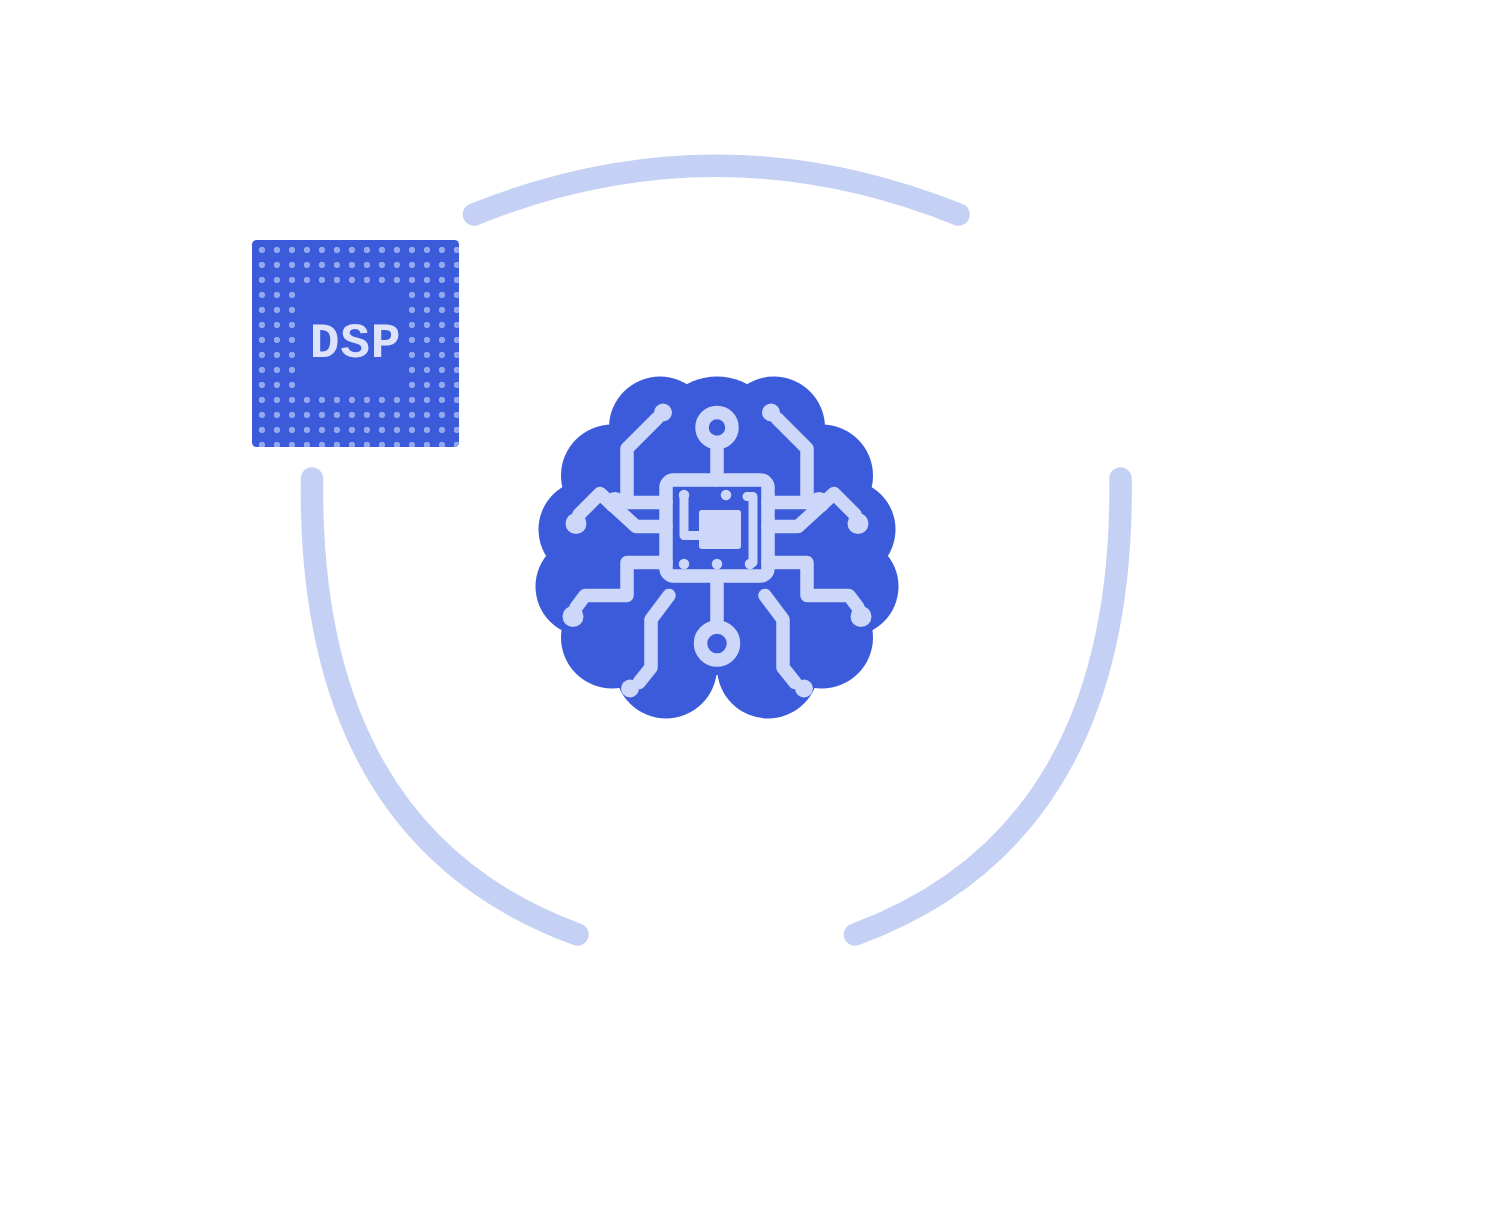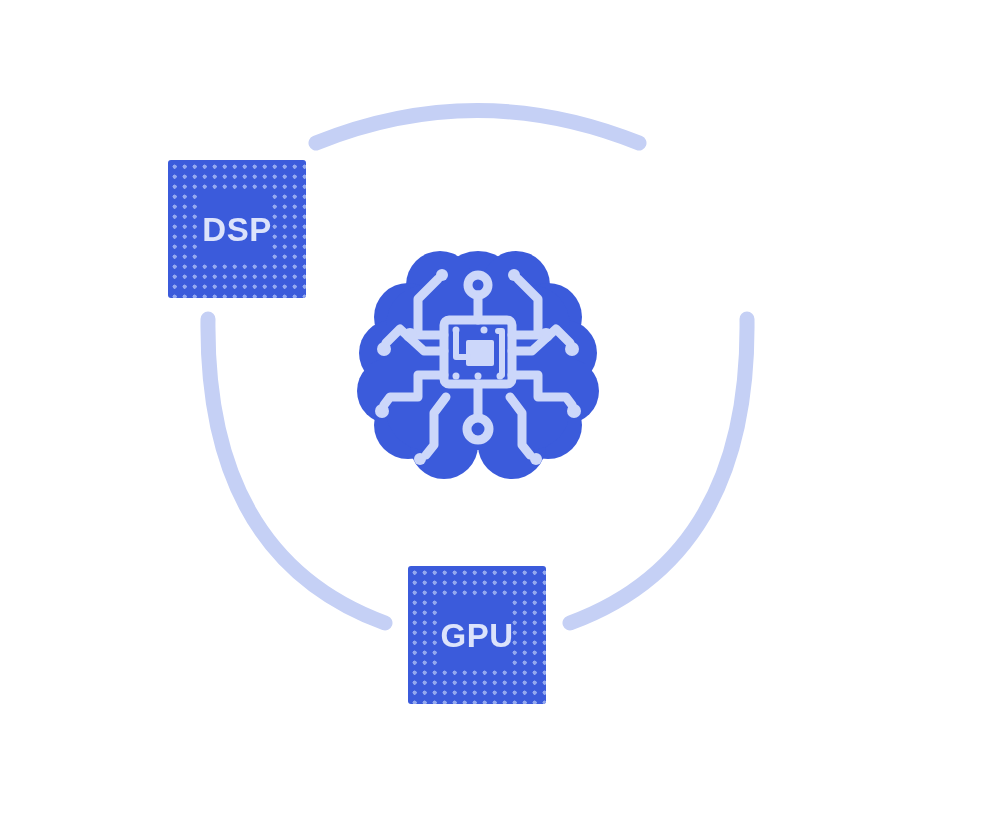--- a/index.html
+++ b/index.html
@@ -45,21 +45,21 @@
     background: #3b5bdb;
     border-radius: 2px;
   }
   .chip-label {
     position: absolute;
     left: 0; top: 0; right: 0; bottom: 0;
     display: flex;
     align-items: center;
     justify-content: center;
     color: #dce3fb;
-    font-family: Liberation Sans, sans-serif;
+    font-family: Liberation Mono, monospace;
     font-size: 33px;
     font-weight: 700;
     letter-spacing: 0.5px;
     line-height: 1;
     user-select: none;
   }
   #brain-wrap {
     position: absolute;
     left: 356px;
     top: 245px;
@@ -79,25 +79,20 @@
     <path fill="none" stroke="#c5d0f5" stroke-width="15" stroke-linecap="round" d="M 747 319 Q 750 557 570 623"></path>
   </svg>
 
   <div class="chip" style="left:168px; top:160px; width:138px; height:138px;">
     <div class="chip-dots"></div>
     <div class="chip-core"></div>
     <div class="chip-label">DSP</div>
   </div>
 
 
-  <div class="chip" style="left:408px; top:566px; width:138px; height:138px;">
-    <div class="chip-dots"></div>
-    <div class="chip-core"></div>
-    <div class="chip-label">GPU</div>
-  </div>
 
   <div id="brain-wrap">
     <svg viewBox="0 0 244 244" xmlns="http://www.w3.org/2000/svg">
       <g>
 
         <g fill="#3b5bdb">
           <circle cx="122" cy="48" r="42"></circle>
           <circle cx="84" cy="40" r="34"></circle>
           <circle cx="160" cy="40" r="34"></circle>
           <circle cx="52" cy="72" r="34"></circle>

